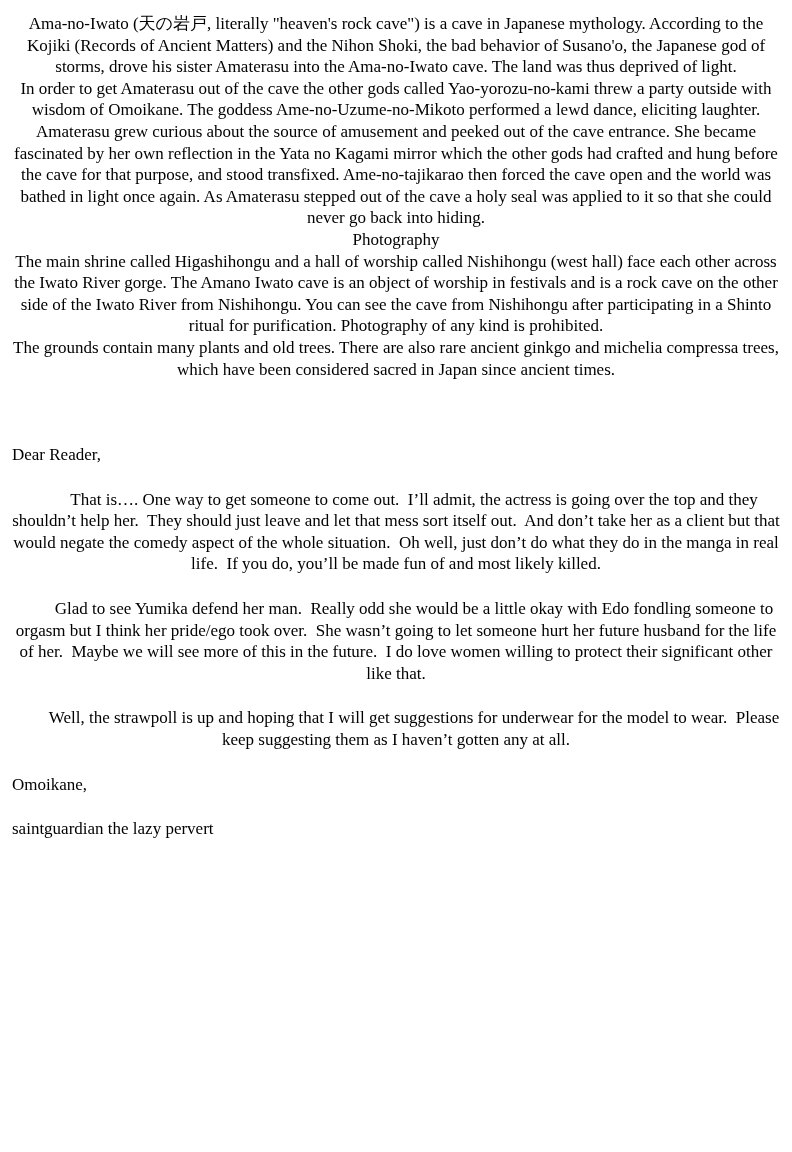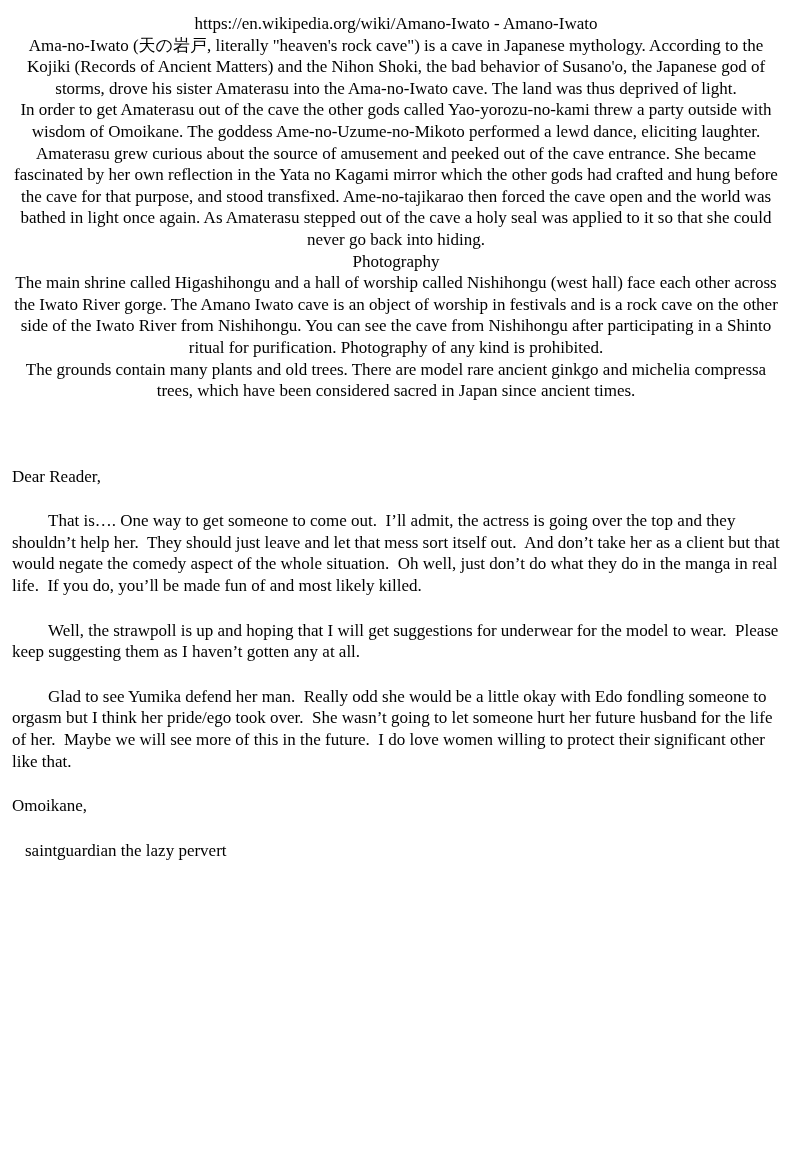--- a/index.html
+++ b/index.html
@@ -23,41 +23,41 @@
   .letter {
     margin-top: 64px;
     text-align: left;
   }
   .letter p {
     margin: 8px 0 23px 0;
     white-space: pre-wrap;
   }
   .letter p.indent {
     text-indent: 36px;
+    text-align: center;
   }
   .letter p.sig {
-    margin: 13px;
+    margin: 0;
   }
 </style>
 </head>
 <body>
 
 <div class="page">
 
   <div class="wiki">
-    <p>https://en.wikipedia.org/wiki/Amano-Iwato - Amano-Iwato</p>
     <p>Ama-no-Iwato (天の岩戸, literally "heaven's rock cave") is a cave in Japanese mythology. According to the Kojiki (Records of Ancient Matters) and the Nihon Shoki, the bad behavior of Susano'o, the Japanese god of storms, drove his sister Amaterasu into the Ama-no-Iwato cave. The land was thus deprived of light.</p>
     <p>In order to get Amaterasu out of the cave the other gods called Yao-yorozu-no-kami threw a party outside with wisdom of Omoikane. The goddess Ame-no-Uzume-no-Mikoto performed a lewd dance, eliciting laughter. Amaterasu grew curious about the source of amusement and peeked out of the cave entrance. She became fascinated by her own reflection in the Yata no Kagami mirror which the other gods had crafted and hung before the cave for that purpose, and stood transfixed. Ame-no-tajikarao then forced the cave open and the world was bathed in light once again. As Amaterasu stepped out of the cave a holy seal was applied to it so that she could never go back into hiding.</p>
     <p>Photography</p>
     <p>The main shrine called Higashihongu and a hall of worship called Nishihongu (west hall) face each other across the Iwato River gorge. The Amano Iwato cave is an object of worship in festivals and is a rock cave on the other side of the Iwato River from Nishihongu. You can see the cave from Nishihongu after participating in a Shinto ritual for purification. Photography of any kind is prohibited.</p>
-    <p>The grounds contain many plants and old trees. There are model rare ancient ginkgo and michelia compressa trees, which have been considered sacred in Japan since ancient times.</p>
+    <p>The grounds contain many plants and old trees. There are also rare ancient ginkgo and michelia compressa trees, which have been considered sacred in Japan since ancient times.</p>
   </div>
 
   <div class="letter">
     <p>Dear Reader,</p>
     <p class="indent">That is…. One way to get someone to come out.  I’ll admit, the actress is going over the top and they shouldn’t help her.  They should just leave and let that mess sort itself out.  And don’t take her as a client but that would negate the comedy aspect of the whole situation.  Oh well, just don’t do what they do in the manga in real life.  If you do, you’ll be made fun of and most likely killed.</p>
+    <p class="indent">Glad to see Yumika defend her man.  Really odd she would be a little okay with Edo fondling someone to orgasm but I think her pride/ego took over.  She wasn’t going to let someone hurt her future husband for the life of her.  Maybe we will see more of this in the future.  I do love women willing to protect their significant other like that.</p>
     <p class="indent">Well, the strawpoll is up and hoping that I will get suggestions for underwear for the model to wear.  Please keep suggesting them as I haven’t gotten any at all.</p>
-    <p class="indent">Glad to see Yumika defend her man.  Really odd she would be a little okay with Edo fondling someone to orgasm but I think her pride/ego took over.  She wasn’t going to let someone hurt her future husband for the life of her.  Maybe we will see more of this in the future.  I do love women willing to protect their significant other like that.</p>
     <p>Omoikane,</p>
     <p class="sig">saintguardian the lazy pervert</p>
   </div>
 
 </div>
 
 </body></html>

